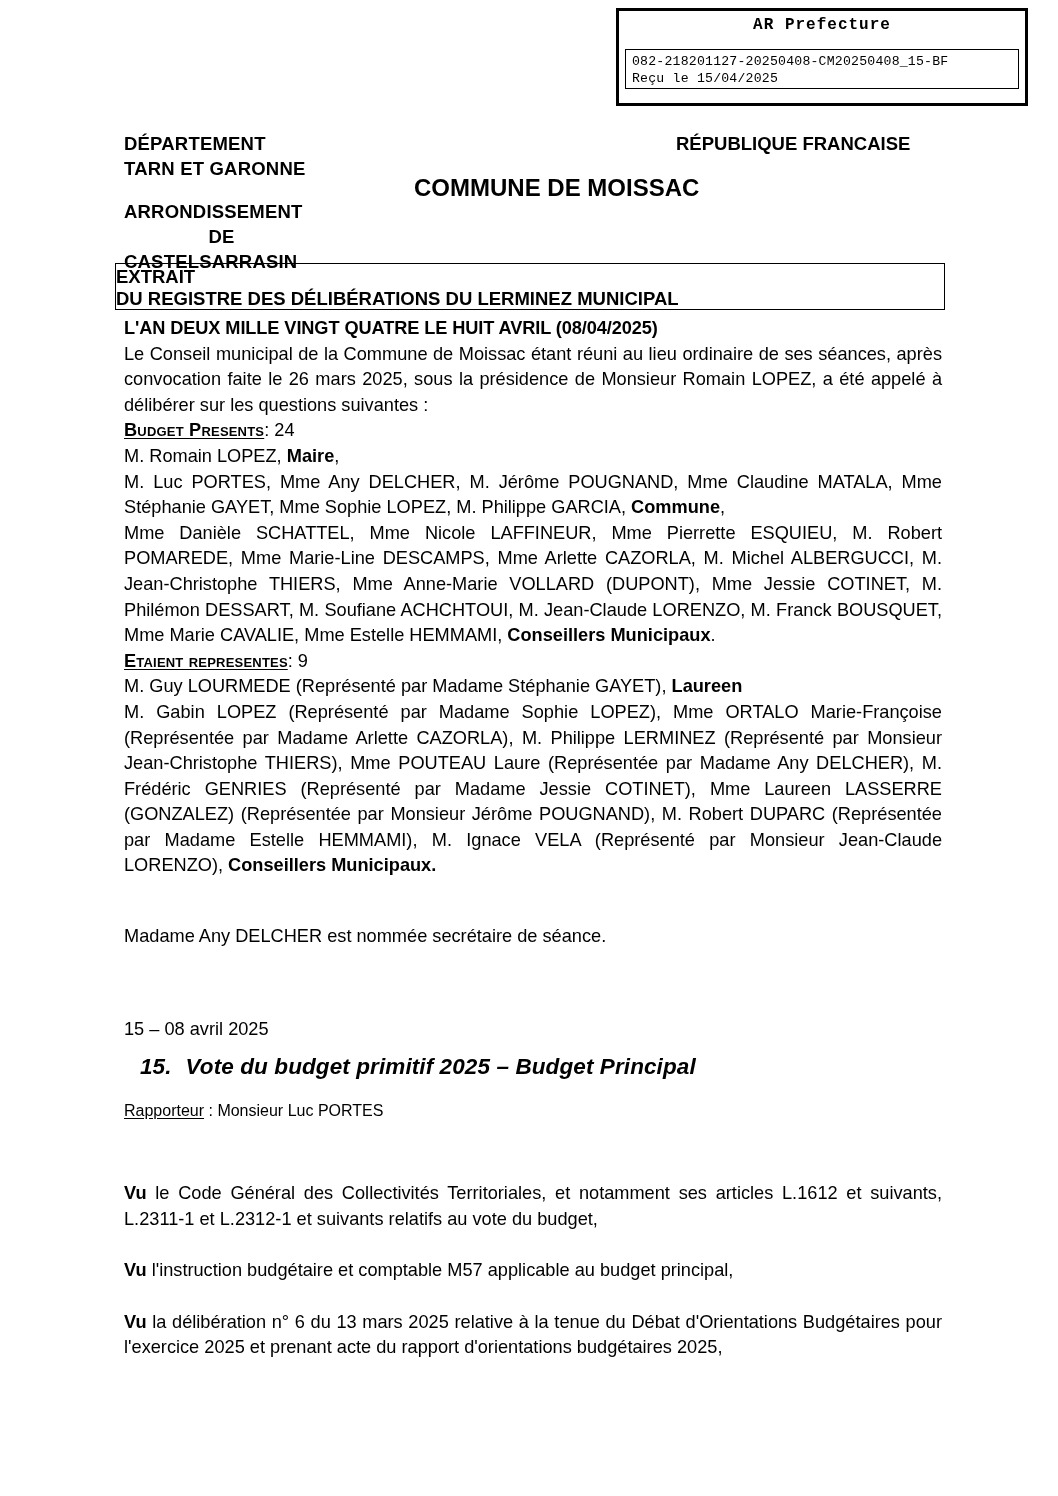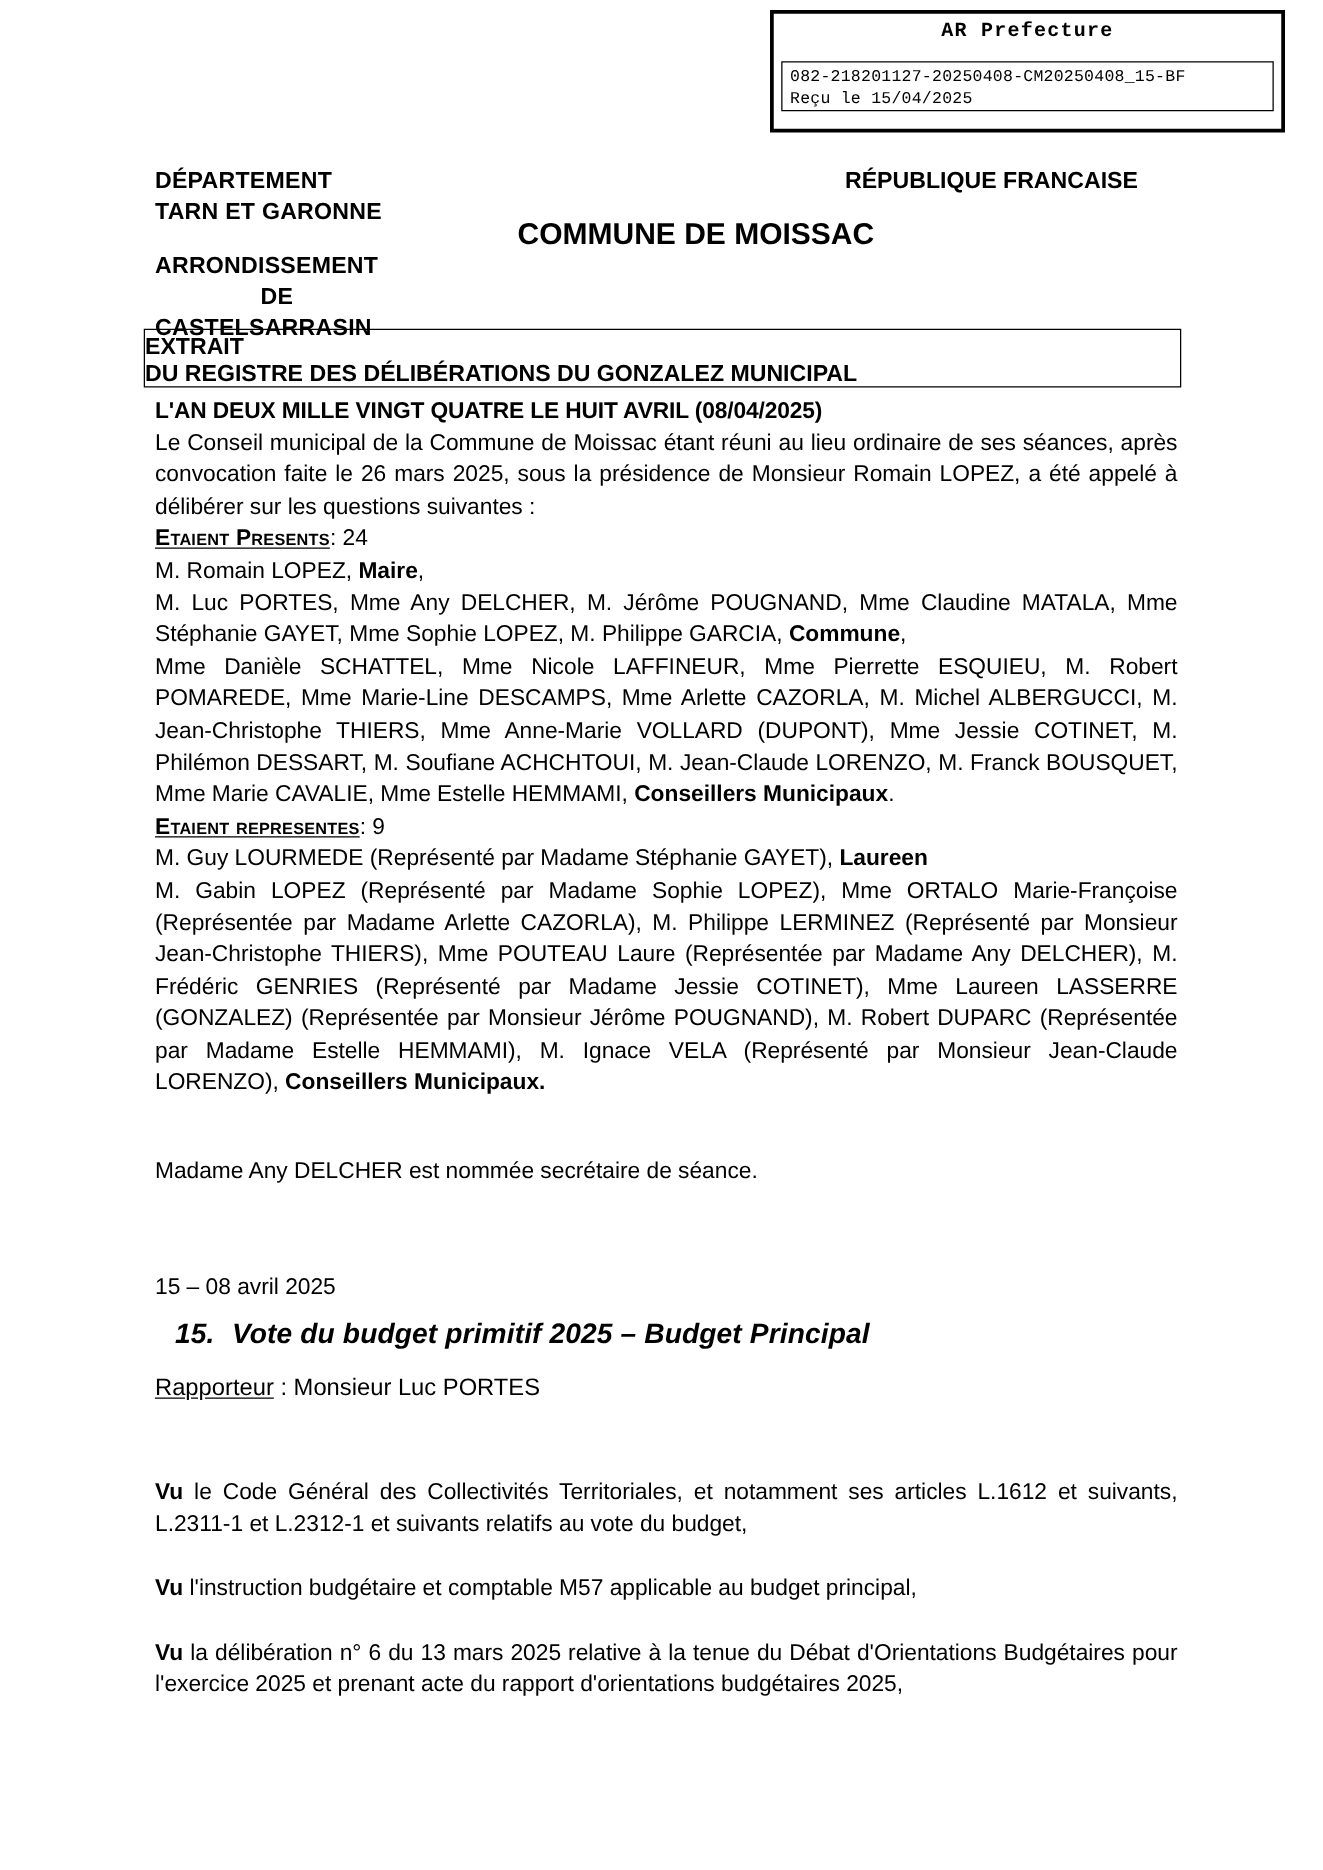--- a/index.html
+++ b/index.html
@@ -149,21 +149,21 @@
     font-weight: bold;
     font-style: italic;
     line-height: 30px;
     letter-spacing: 0.1px;
   }
   #delib-title .num { margin-right: 14px; }
   #rapporteur {
     position: absolute;
     left: 124px;
     top: 1098px;
-    font-size: 19px;
+    font-size: 16px;
     line-height: 25.6px;
   }
   #rapporteur .u {
     text-decoration: underline;
     text-underline-offset: 2px;
   }
 
   
   #vu-block {
     position: absolute;
@@ -199,31 +199,31 @@
   <div>ARRONDISSEMENT</div>
   <div class="ctr">DE</div>
   <div>CASTELSARRASIN</div>
 </div>
 
 <div id="republique">RÉPUBLIQUE FRANCAISE</div>
 <div id="commune">COMMUNE DE MOISSAC</div>
 
 <div id="extrait-box">
   <div>EXTRAIT</div>
-  <div>DU REGISTRE DES DÉLIBÉRATIONS DU GONZALEZ MUNICIPAL</div>
+  <div>DU REGISTRE DES DÉLIBÉRATIONS DU LERMINEZ MUNICIPAL</div>
 </div>
 
 <div id="body-text">
 
   <p class="line-title-year">L'AN DEUX MILLE VINGT QUATRE LE HUIT AVRIL (08/04/2025)</p>
 
   <p class="just">Le Conseil municipal de la Commune de Moissac étant réuni au lieu ordinaire de ses séances, après convocation faite le 26 mars 2025, sous la présidence de Monsieur Romain LOPEZ, a été appelé à délibérer sur les questions suivantes :</p>
 
   <p>
-    <span class="smallcaps-label">Etaient Presents</span><span>: 24</span>
+    <span class="smallcaps-label">Budget Presents</span><span>: 24</span>
   </p>
 
   <p>
     <span>M. Romain LOPEZ, </span><span class="b">Maire</span><span>,</span>
   </p>
 
   <p class="just">
     <span>M. Luc PORTES, Mme Any DELCHER, M. Jérôme POUGNAND, Mme Claudine MATALA, Mme Stéphanie GAYET, Mme Sophie LOPEZ, M. Philippe GARCIA, </span><span class="b">Commune</span><span>,</span>
   </p>
 

